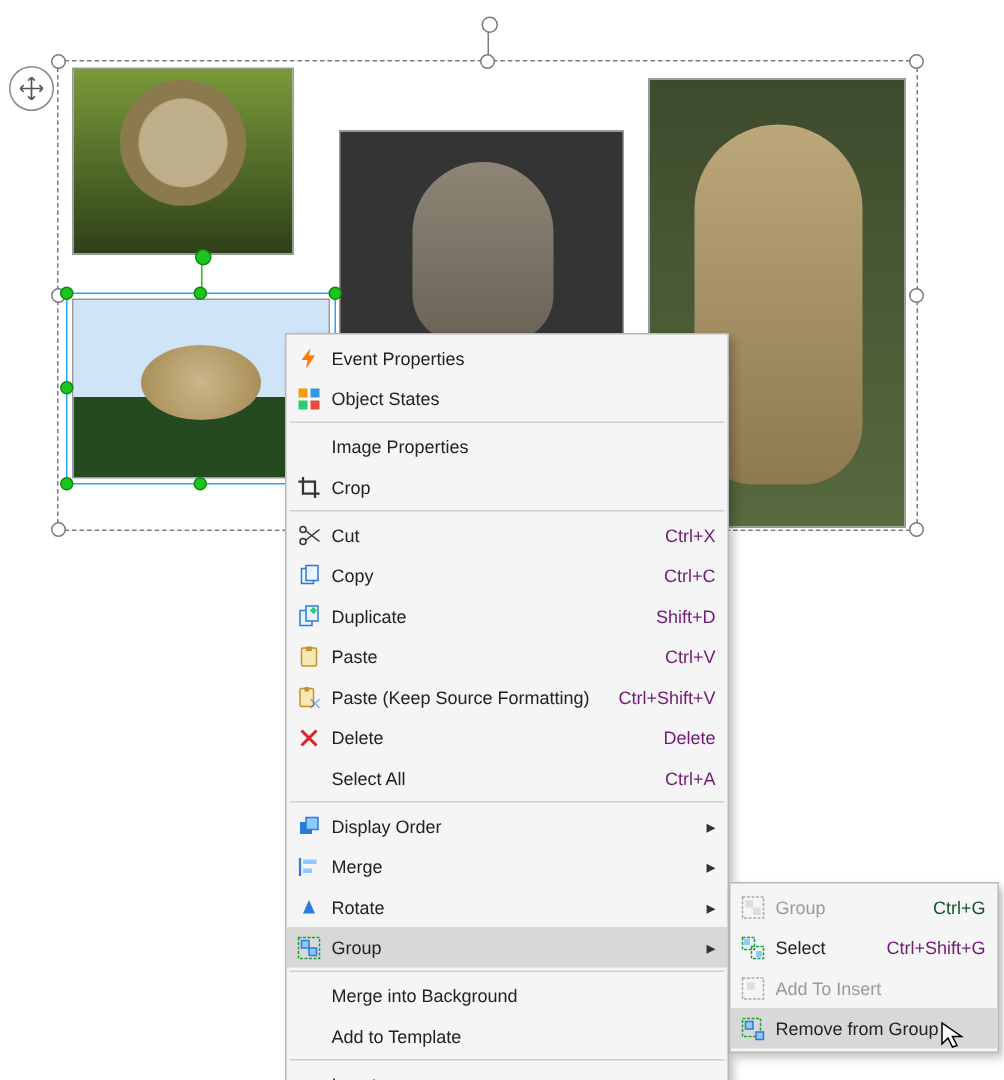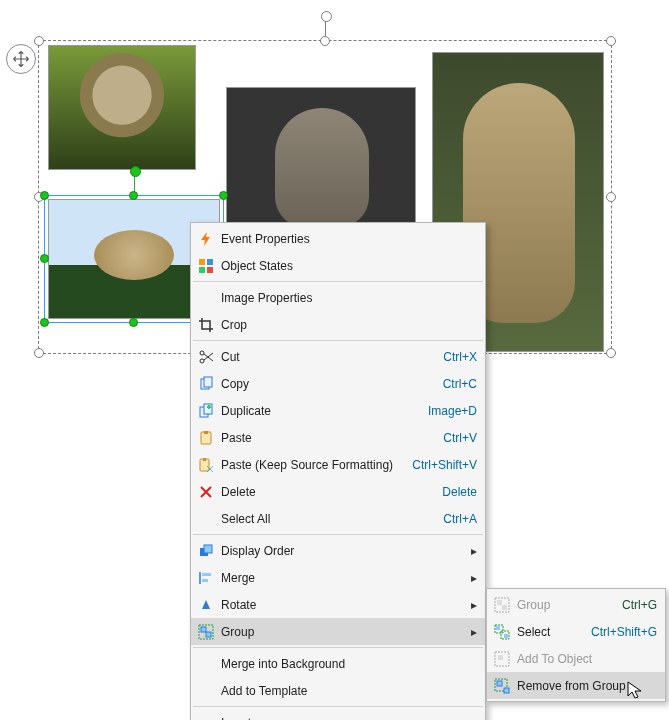--- a/index.html
+++ b/index.html
@@ -69,21 +69,21 @@
     padding:2px 0;
   }
   .menu.main { left:190px; top:222px; width:296px; }
   .menu.sub  { left:486px; top:588px; width:180px; }
   .mi {
     display:flex; align-items:center; height:27px; padding:0 8px 0 4px;
     white-space:nowrap; cursor:default;
   }
   .mi .ic { width:22px; display:flex; justify-content:center; align-items:center; }
   .mi .lbl { flex:1; padding-left:4px; }
-  .mi .sc { color:#0369a1; padding-left:10px; }
+  .mi .sc { color:#701a75; padding-left:10px; }
   .mi .arr { color:#333; margin-left:6px; }
   .mi.hl { background:#d8d8d8; }
   .mi.disabled { color:#9a9a9a; }
   .mi.disabled .sc { color:#14532d; }
   .sep { height:1px; margin:2px 2px; background:#d0d0d0; }
 
   .ic svg{width:16px;height:16px}
 
   .cursor {
     position:absolute; left:627px; top:681px; width:18px; height:18px; pointer-events:none;
@@ -187,21 +187,21 @@
     </div>
     <div class="mi">
       <span class="ic">
           <svg viewBox="0 0 16 16">
             <rect x="2" y="4" width="8" height="10" fill="#eaf3ff" stroke="#2b7bd9"></rect>
             <rect x="6" y="1" width="8" height="10" fill="#eaf3ff" stroke="#2b7bd9"></rect>
             <path d="M9 4h4M11 2v4" stroke="#2ecc71" stroke-width="2"></path>
           </svg>
         </span>
       <span class="lbl">Duplicate</span>
-      <span class="sc">Image+D</span>
+      <span class="sc">Shift+D</span>
     </div>
     <div class="mi">
       <span class="ic">
           <svg viewBox="0 0 16 16">
             <rect x="3" y="2" width="10" height="12" rx="1" fill="#f7e7b3" stroke="#c2922f"></rect>
             <rect x="6" y="1" width="4" height="3" fill="#c2922f"></rect>
           </svg>
         </span>
       <span class="lbl">Paste</span>
       <span class="sc">Ctrl+V</span>
@@ -315,21 +315,21 @@
       <span class="lbl">Select</span>
       <span class="sc">Ctrl+Shift+G</span>
     </div>
     <div class="mi disabled">
       <span class="ic">
           <svg viewBox="0 0 16 16">
             <rect x="1" y="1" width="14" height="14" fill="none" stroke="#aaa" stroke-dasharray="2 1"></rect>
             <rect x="4" y="4" width="5" height="5" fill="#ddd"></rect>
           </svg>
         </span>
-      <span class="lbl">Add To Object</span>
+      <span class="lbl">Add To Insert</span>
     </div>
     <div class="mi hl">
       <span class="ic">
           <svg viewBox="0 0 16 16">
             <rect x="1" y="1" width="12" height="12" fill="none" stroke="#1a9e3a" stroke-dasharray="2 1"></rect>
             <rect x="3" y="3" width="5" height="5" fill="#8ec9ff" stroke="#2b7bd9"></rect>
             <rect x="10" y="10" width="5" height="5" fill="#8ec9ff" stroke="#2b7bd9"></rect>
           </svg>
         </span>
       <span class="lbl">Remove from Group</span>

